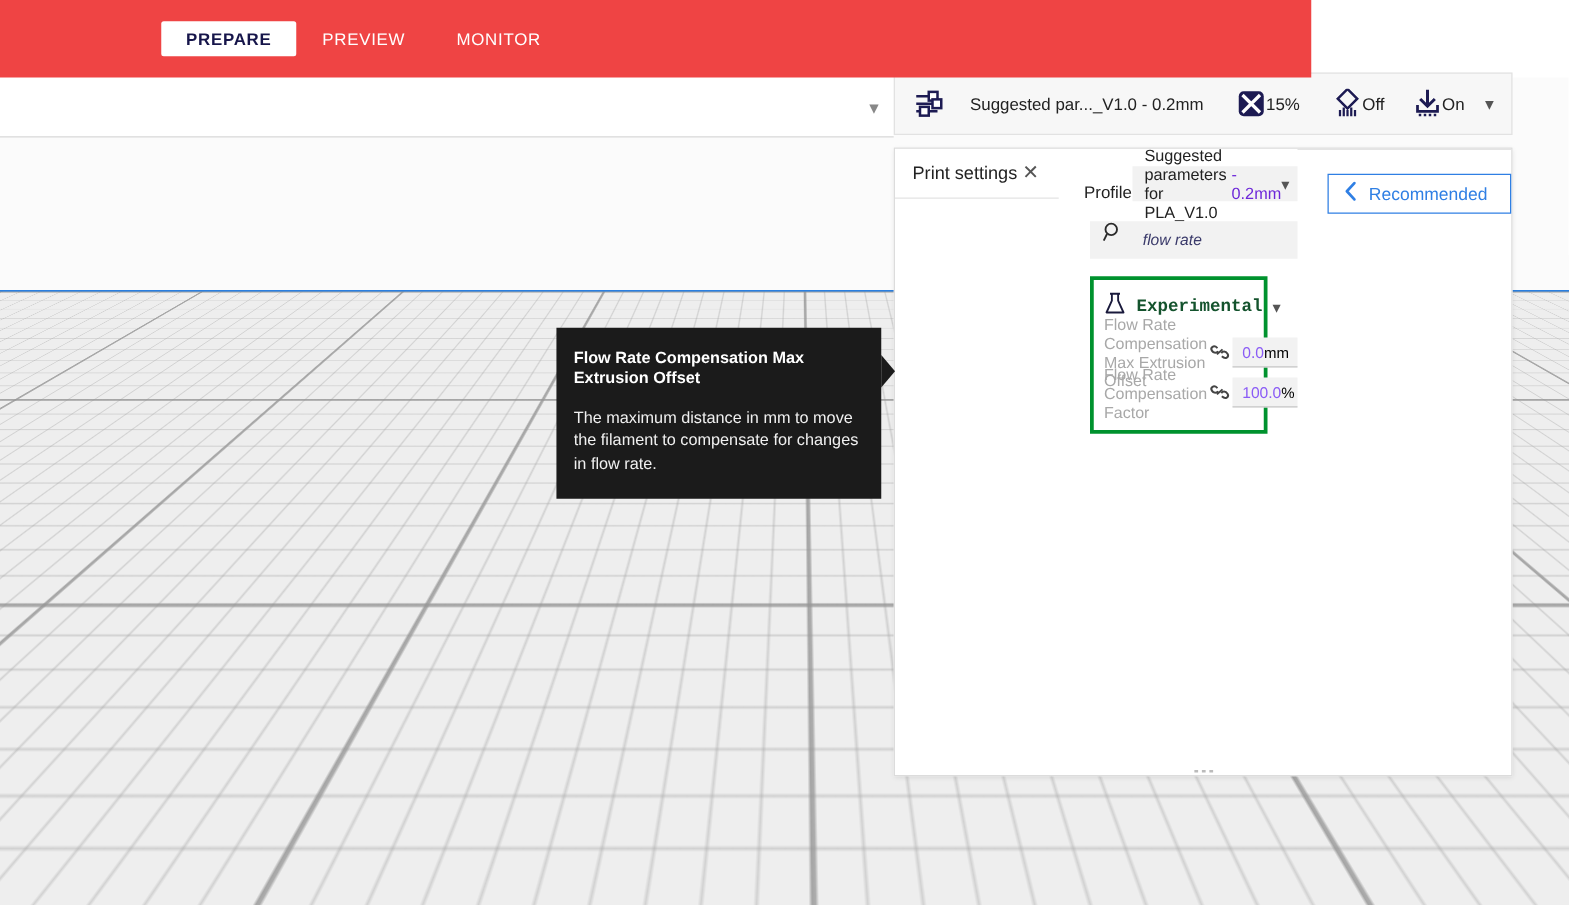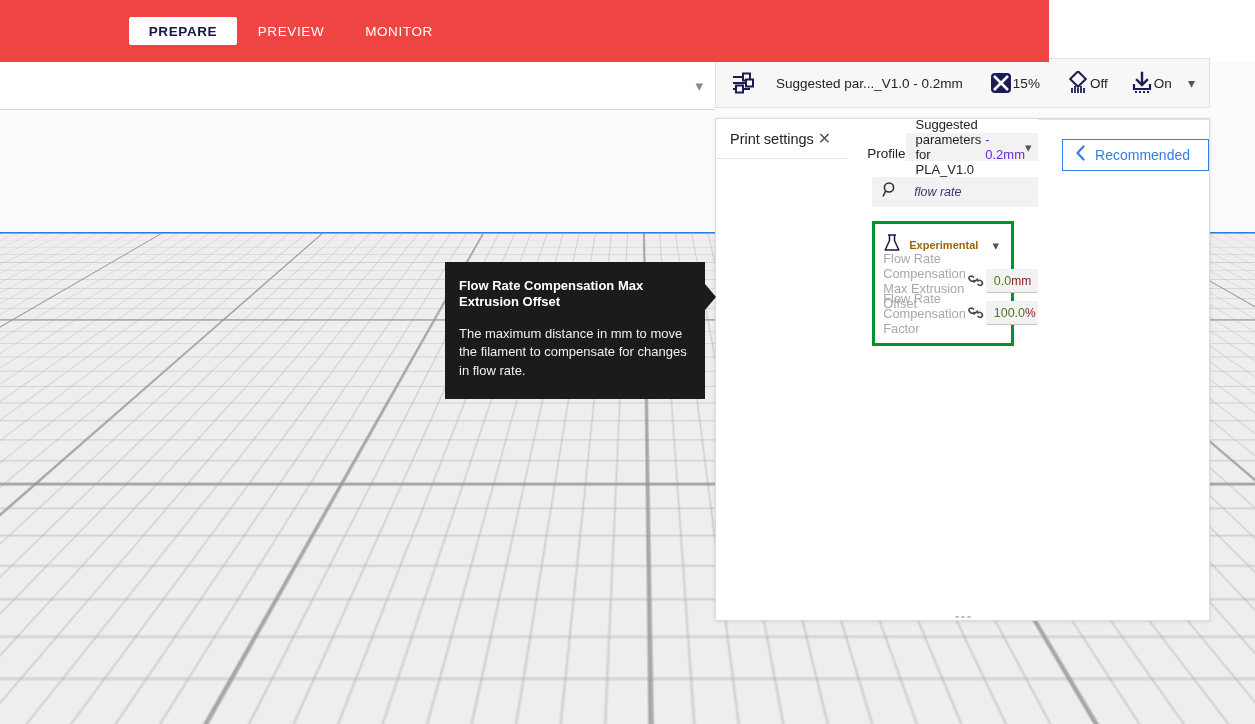--- a/index.html
+++ b/index.html
@@ -132,50 +132,50 @@
     flex: 1; height: 28px; background: #f2f2f2;
     display: flex; align-items: center; padding: 0 10px;
     font-size: 13px; color: #222; cursor: pointer; margin-right: 7px;
   }
   .profile-dim { color: #6d28d9; margin-left: 4px; }
   .profile-chev { margin-left: auto; color: #555; font-size: 13px; }
 
   .search-row { display: flex; align-items: center; gap: 12px; margin: 0 0 14px 15px; }
   .search-box {
     flex: 1; height: 30px; background: #f2f2f2;
-    display: flex; align-items: center; padding: 0 8px 0 10px;
+    display: flex; padding: 0 8px 0 10px;
   }
   .search-input-text {
     flex: 1; font-size: 12.5px; color: #3a3a6a;
     font-style: italic; margin-left: 12px; background: transparent;
     border: none; outline: none; font-family: "Liberation Sans", sans-serif;
   }
   .search-clear { color: #9a9a9a; font-size: 14px; cursor: pointer; padding: 0 3px; }
   .menu-icon { display: flex; flex-direction: column; gap: 4px; cursor: pointer; margin-right: 12px; }
   .menu-icon i { width: 23px; height: 3px; background: #1d1b53; display: block; }
 
   .category-box {
     margin-left: 15px; margin-right: 12px;
     border: 3px solid #00922e; background: #ffffff;
     padding: 6px 10px 14px 8px;
   }
   .cat-header { display: flex; align-items: center; gap: 8px; padding: 3px 0 8px 0; cursor: pointer; }
-  .cat-title { font-size: 11px; font-weight: bold; color: #a16207; }
+  .cat-title { font-size: 14px; font-weight: bold; color: #14532d; font-family: Liberation Mono, monospace; }
   .cat-chev { margin-left: auto; color: #555; font-size: 13px; margin-right: 2px; }
 
   .setting-row { display: flex; align-items: center; height: 32px; }
   .setting-label { font-size: 12.8px; color: #a8a8a8; flex: 1; }
   .link-icon { width: 26px; display: flex; justify-content: center; cursor: pointer; }
   .setting-input {
     width: 152px; height: 24px; background: #f2f2f2;
     border-bottom: 1px solid #c6c6c6;
     display: flex; align-items: center; padding: 0 8px;
   }
-  .setting-value { font-size: 12.5px; color: #4d7c0f; }
-  .setting-unit { margin-left: auto; font-size: 12px; color: #7f1d1d; }
+  .setting-value { font-size: 12.5px; color: #8b5cf6; }
+  .setting-unit { margin-left: auto; font-size: 12px; color: #000000; }
 
   .panel-footer {
     height: 70px; border-top: 1px solid #e4e4e4;
     display: flex; align-items: center; padding-left: 24px;
   }
   .rec-btn {
     height: 32px; border: 1px solid #2f7fe4; background: #ffffff;
     color: #2f7fe4; font-size: 14px; padding: 0 18px 0 12px;
     display: flex; align-items: center; gap: 9px; cursor: pointer;
     font-family: "Liberation Sans", sans-serif;

